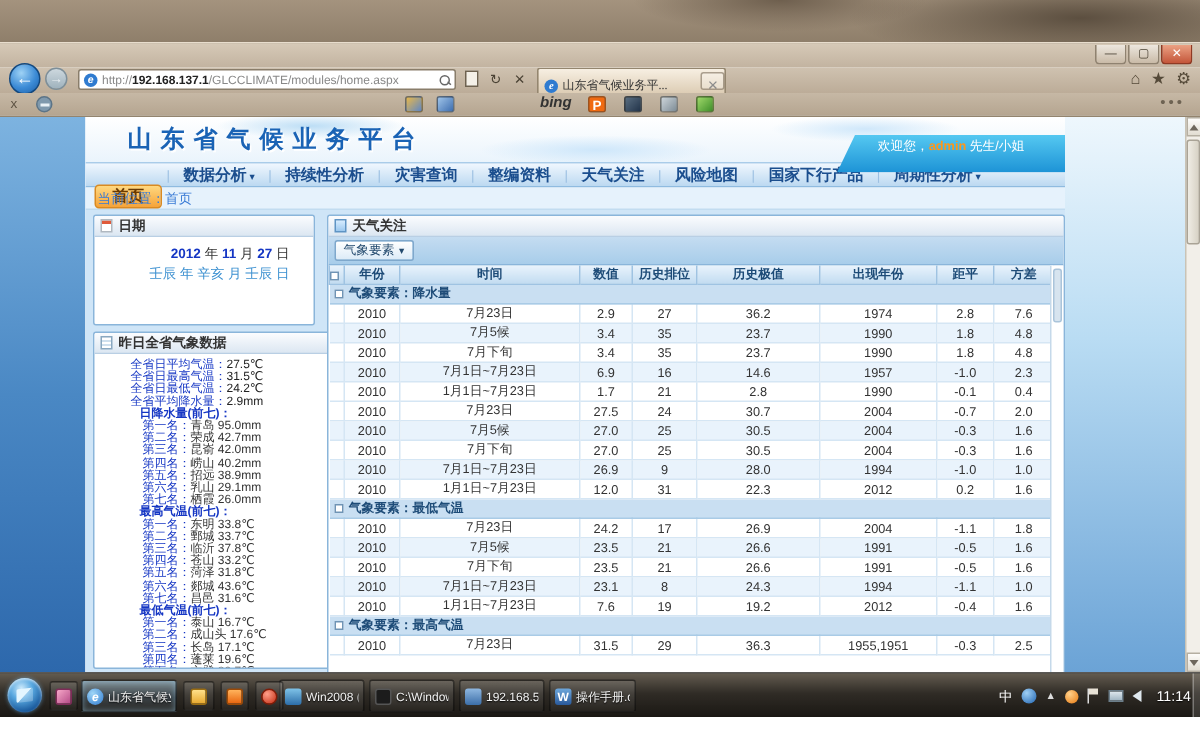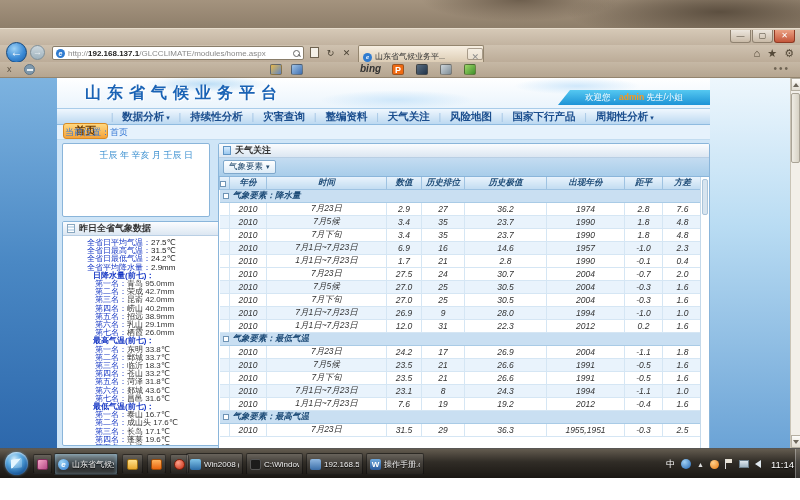--- a/index.html
+++ b/index.html
@@ -75,21 +75,21 @@
     background:linear-gradient(90deg,#efece4,#d7d2c5);}
 
   .content{position:absolute;left:57px;top:0;width:653px;height:370px;background:#fff;overflow:hidden;}
   .site-header{position:relative;height:30px;
     background:radial-gradient(90px 12px at 150px 6px,rgba(185,220,245,.95),rgba(185,220,245,0) 70%),
       radial-gradient(110px 14px at 340px 22px,rgba(200,228,250,.85),rgba(200,228,250,0) 70%),
       radial-gradient(90px 12px at 520px 8px,rgba(200,228,250,.85),rgba(200,228,250,0) 70%),
       linear-gradient(180deg,#ffffff,#eaf4fc);}
   .site-title{position:absolute;left:28px;top:5px;font-size:16px;font-weight:bold;color:#1a63b5;
     letter-spacing:6px;text-shadow:1px 1px 0 #fff;}
-  .welcome-banner{position:absolute;right:0;top:12px;width:152px;height:15px;
+  .welcome-banner{position:absolute;right:0;top:12px;width:152px;height:25px;
     background:linear-gradient(180deg,#55c8f1,#1d93d6);clip-path:polygon(12px 0,100% 0,100% 100%,0 100%);
     color:#fff;font-size:8.5px;line-height:15px;text-align:center;}
   .welcome-banner .usr{color:#ff9718;font-weight:bold;}
 
   .nav-menu{height:17px;display:flex;align-items:center;padding-left:6px;
     background:linear-gradient(180deg,#f0f7fe,#bcd9f1);border-top:1px solid #a9cce9;border-bottom:1px solid #8fbbe0;}
   .nav-item{font-size:10.5px;font-weight:bold;color:#1b4e8e;padding:1px 9px;white-space:nowrap;}
   .nav-item.active{background:linear-gradient(180deg,#ffd87f,#f5a33a);border:1px solid #d98a22;
     border-radius:3px;color:#6b3a00;padding:0 11px;margin-right:3px;margin-top:28px;}
   .nav-sep{color:#9dc0e2;font-size:9px;}
@@ -125,21 +125,21 @@
   .rank-line .lbl{flex:none;width:64px;text-align:right;color:#1536c4;}
   .rank-line .val{color:#333;}
 
   #weather-panel{left:161px;top:3px;width:492px;height:310px;}
   .wx-toolbar{height:19px;background:linear-gradient(180deg,#c4dcf1,#a8cdea);border-bottom:1px solid #8ab5da;
     display:flex;align-items:center;padding-left:4px;}
   .filter-btn{height:14px;background:linear-gradient(180deg,#ffffff,#dcebf7);border:1px solid #7fa8cc;
     border-radius:2px;font-size:8.5px;color:#234a6e;display:flex;align-items:center;padding:0 5px;gap:3px;}
   .filter-btn .caret{color:#234a6e;margin:0;}
   .table-wrap{position:relative;}
-  table.wx{border-collapse:collapse;table-layout:fixed;width:483px;font-style:italic;}
+  table.wx{border-collapse:collapse;table-layout:fixed;width:483px;}
   table.wx th{height:12px;background:linear-gradient(180deg,#e9f3fc,#c2dcf1);border:1px solid #9fc3e2;
     border-top:none;font-size:8.5px;color:#1e4c78;font-weight:bold;padding:0;}
   tr.group-row td{height:10px;background:#c9dff2;border-bottom:1px solid #a9cbe6;font-size:8.5px;
     font-weight:bold;color:#1e4c78;padding:0 0 0 3px;}
   tr.data-row td{height:11px;border-right:1px solid #d5e6f4;border-bottom:1px solid #d5e6f4;
     font-size:8.5px;color:#333;text-align:center;padding:0;white-space:nowrap;overflow:hidden;}
   tr.data-row{background:#fff;} tr.data-row.alt{background:#e9f3fc;}
   .chk{display:inline-block;width:6px;height:6px;background:#fff;border:1px solid #6f94b5;vertical-align:middle;margin-right:4px;}
   .inner-scroll{position:absolute;right:0;top:0;width:9px;height:310px;background:#fff;border-left:1px solid #c5d9ea;}
   .is-thumb{position:absolute;left:1px;top:2px;width:6px;height:36px;background:#d7e4ef;border:1px solid #aac4da;border-radius:2px;}
@@ -269,21 +269,26 @@
           <span class="nav-item" data-interactable="true">周期性分析<span class="caret" data-interactable="false">▾</span></span>
         </div>
 
       <div class="crumb-bar" data-interactable="false">
         <span data-interactable="false">当前位置：首页</span>
       </div>
 
       <div class="pbody" data-interactable="false">
 
         <div class="panel" id="calendar-panel" data-interactable="false">
+          <div class="panel-head" data-interactable="false">
+            <span class="ph-icon cal-icon" data-interactable="false"></span>
+            <span data-interactable="false">日期</span>
+          </div>
           <div class="cal-body">
+            <div class="digit-wrap" data-interactable="false"><span class="num">2012</span> 年 <span class="num">11</span> 月 <span class="num">27</span> 日</div>
             <div class="ganzhi" data-interactable="false">壬辰 年 辛亥 月 壬辰 日</div>
           </div>
         </div>
 
         <div class="panel" id="yesterday-panel" data-interactable="false">
           <div class="panel-head" data-interactable="false">
             <span class="ph-icon data-icon" data-interactable="false"></span>
             <span data-interactable="false">昨日全省气象数据</span>
           </div>
           <div class="yd-body" id="yd-body">
@@ -336,21 +341,21 @@
               <div class="rank-line" data-interactable="false">
                 <span class="lbl" data-interactable="false">第一名：</span>
                 <span class="val" data-interactable="false">东明 33.8℃</span>
               </div>
               <div class="rank-line" data-interactable="false">
                 <span class="lbl" data-interactable="false">第二名：</span>
                 <span class="val" data-interactable="false">鄄城 33.7℃</span>
               </div>
               <div class="rank-line" data-interactable="false">
                 <span class="lbl" data-interactable="false">第三名：</span>
-                <span class="val" data-interactable="false">临沂 18.3℃</span>
+                <span class="val" data-interactable="false">临沂 37.8℃</span>
               </div>
               <div class="rank-line" data-interactable="false">
                 <span class="lbl" data-interactable="false">第四名：</span>
                 <span class="val" data-interactable="false">苍山 33.2℃</span>
               </div>
               <div class="rank-line" data-interactable="false">
                 <span class="lbl" data-interactable="false">第五名：</span>
                 <span class="val" data-interactable="false">菏泽 31.8℃</span>
               </div>
               <div class="rank-line" data-interactable="false">

